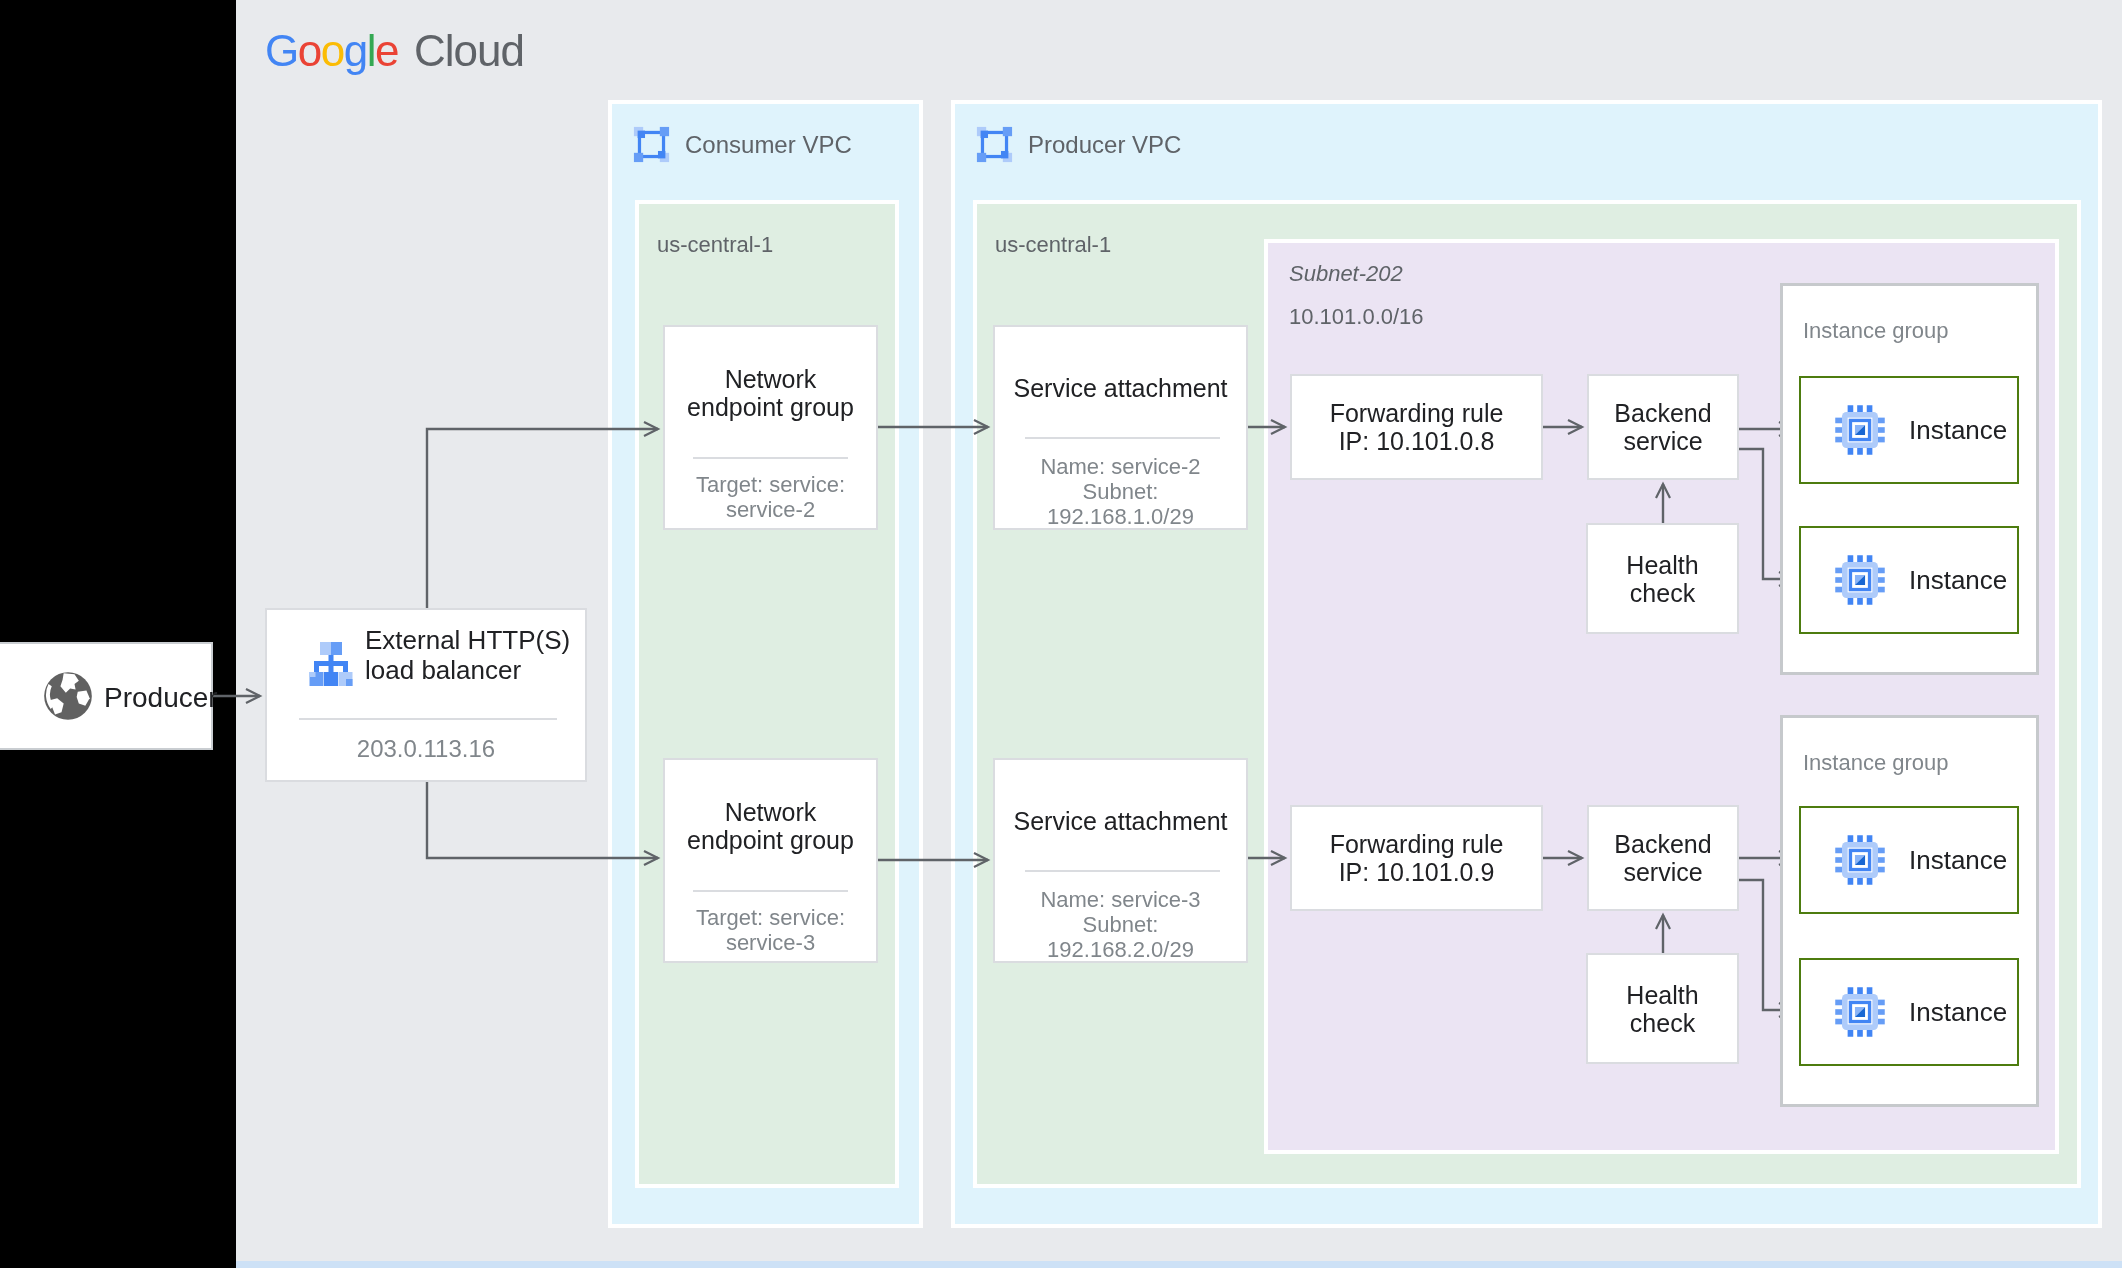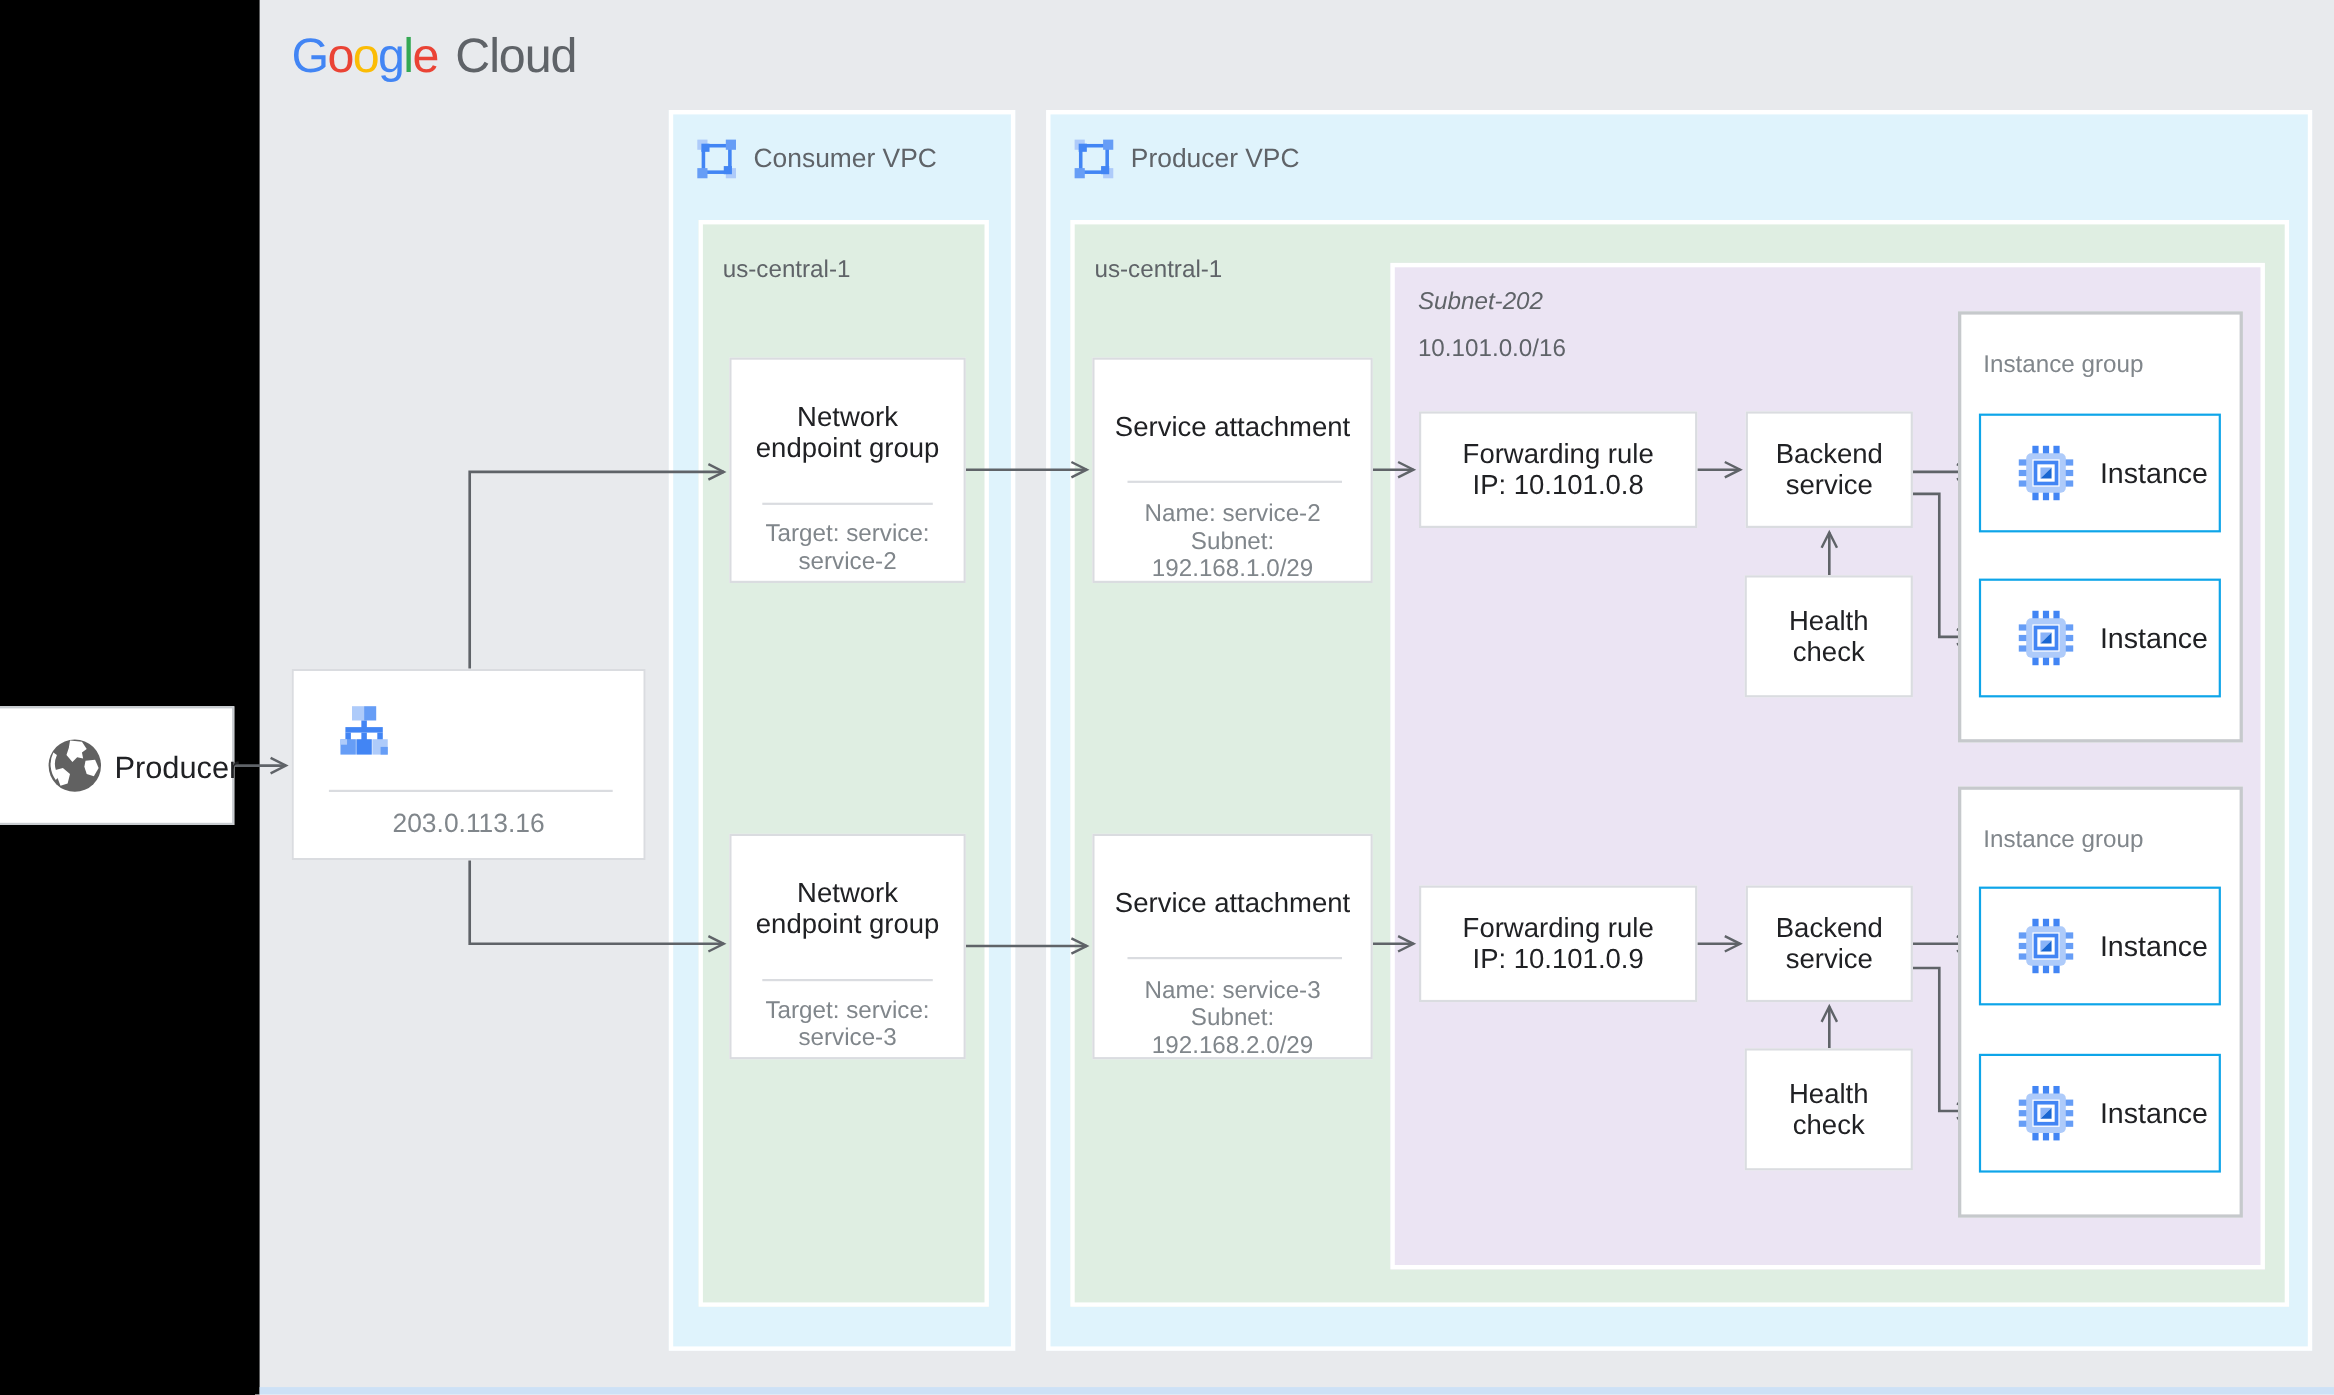--- a/index.html
+++ b/index.html
@@ -11,21 +11,21 @@
   .bottom-strip{left:236px;top:1261px;width:1886px;height:7px;background:#CDE1F6;}
   .vpc-box{background:#DFF3FC;border:4px solid #FFFFFF;box-sizing:border-box;}
   .region-box{background:#DFEEE2;border:4px solid #FFFFFF;box-sizing:border-box;}
   .subnet-box{background:#EBE4F3;border:4px solid #FFFFFF;box-sizing:border-box;}
   .vpc-header{position:absolute;display:flex;align-items:center;gap:15px;justify-content:center;}
   .vpc-label{font-size:24px;color:#5F6368;}
   .zone-label{font-size:22px;color:#5F6368;line-height:29px;}
   
   .wbox{background:#FFFFFF;border:2px solid #DADCE0;box-sizing:border-box;}
   .igbox{background:#FFFFFF;border:3px solid #C6C9CC;box-sizing:border-box;text-decoration:underline;}
-  .instbox{background:#FFFFFF;border:2px solid #0ea5e9;box-sizing:border-box;display:flex;align-items:center;padding-left:32px;gap:22px;}
+  .instbox{background:#FFFFFF;border:2px solid #4d7c0f;box-sizing:border-box;display:flex;align-items:center;padding-left:32px;gap:22px;}
   .title{font-size:25px;line-height:28px;color:#202124;text-align:center;width:100%;}
   .title-lg{font-size:26px;line-height:30px;color:#202124;}
   .sub{font-size:22px;line-height:25px;color:#80868B;text-align:center;width:100%;}
   .divider{position:absolute;height:2px;background:#DADCE0;}
   .centered-col{display:flex;flex-direction:column;align-items:center;justify-content:center;}
   .inst-label{font-size:26px;color:#202124;}
   
   .logo{left:265px;top:26px;font-size:44px;letter-spacing:-1.5px;display:flex;align-items:baseline;}
   .logo .cloud{color:#5F6368;margin-left:16px;letter-spacing:-1px;}
   svg{display:block;}
@@ -141,20 +141,24 @@
         <rect x="7" y="26" width="5" height="7" fill="#4285F4"></rect>
         <rect x="21.5" y="26" width="5" height="7" fill="#4285F4"></rect>
         <rect x="36" y="26" width="5" height="7" fill="#4285F4"></rect>
         <rect x="2.5" y="32" width="14" height="14" fill="#669DF6"></rect>
           <rect x="2.5" y="32" width="6" height="5" fill="#AECBFA"></rect>
         <rect x="17" y="32" width="14" height="14" fill="#4285F4"></rect>
         <rect x="31.5" y="32" width="14" height="14" fill="#AECBFA"></rect>
           <rect x="39" y="39" width="6.5" height="7" fill="#669DF6"></rect>
       </svg>
     </span>
+    <div class="abs title-lg" style="left:98px;top:15px;line-height:30px;">
+      <div>External HTTP(S)</div>
+      <div>load balancer</div>
+    </div>
     <div class="divider" style="left:32px;top:108px;width:258px;"></div>
     <div class="sub abs" style="top:126px;font-size:24px;">203.0.113.16</div>
   </div>
 
   <div class="abs wbox" style="left:663px;top:325px;width:215px;height:205px;">
     <div class="title abs" style="top:38px;">
       <div>Network</div>
       <div>endpoint group</div>
     </div>
     <div class="divider" style="left:28px;top:130px;width:155px;"></div>

